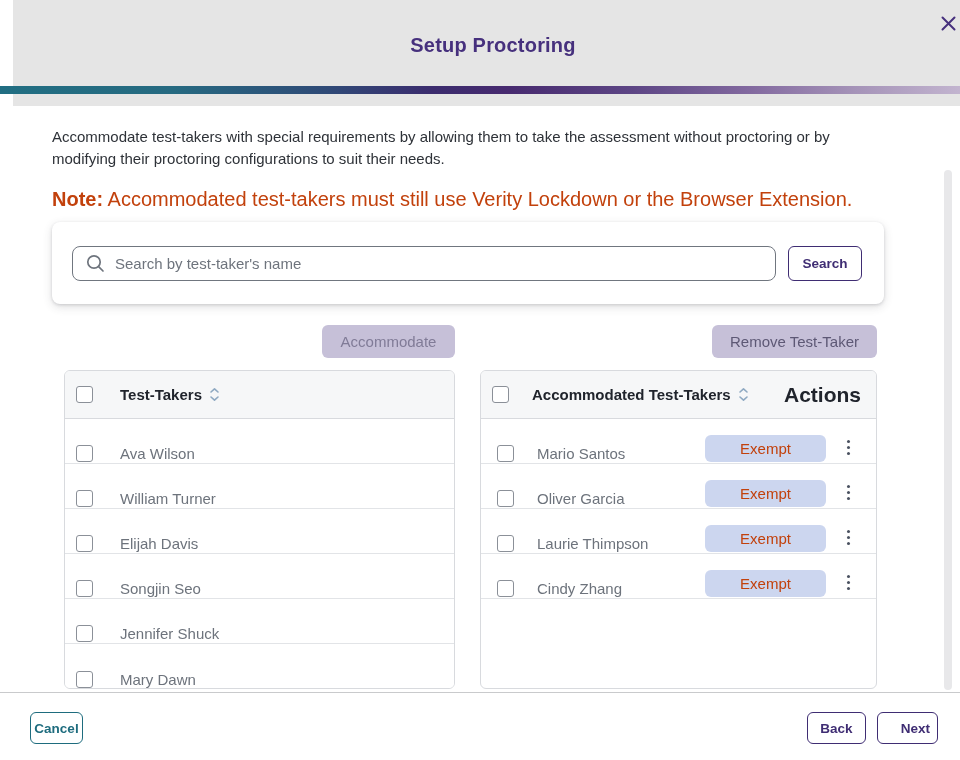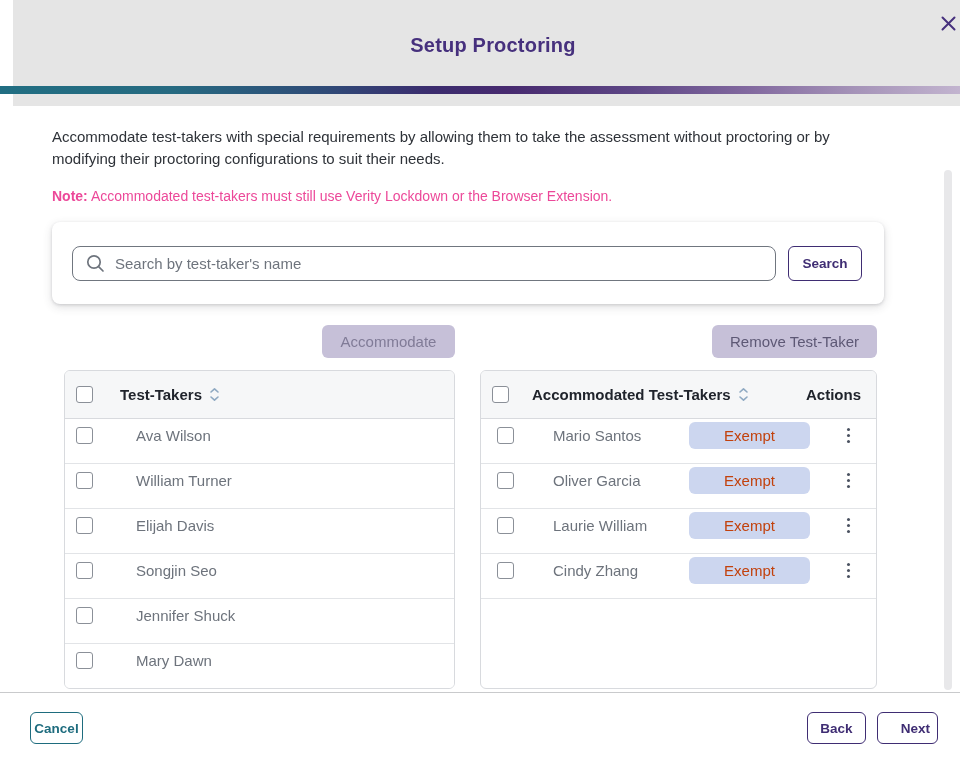--- a/index.html
+++ b/index.html
@@ -15,21 +15,21 @@
                display:flex; align-items:center; justify-content:center; cursor:pointer;
                background:none; border:none; }
   .gradient-bar { position:absolute; top:86px; left:0; width:960px; height:8px;
     background:linear-gradient(90deg,#216e82 0%,#266a81 18%,#2f4a77 34%,#3b2c6e 45%,
                #472a6f 53%,#5d4685 66%,#82699f 78%,#a593b8 89%,#c2b4cf 100%); }
 
   
   .desc { position:absolute; top:126px; left:52px; width:800px;
           font-size:15px; line-height:22px; color:#2e3238; }
   .note { position:absolute; top:188px; left:52px; width:840px;
-          font-size:14px; color:#ec4899; }
+          font-size:20px; color:#c2410c; }
   .note b { font-weight:700; }
 
   
   .search-card { position:absolute; top:222px; left:52px; width:832px; height:82px;
                  background:#fff; border-radius:8px;
                  box-shadow:0 1px 3px rgba(60,60,70,.18), 0 3px 10px rgba(60,60,70,.16); }
   .search-wrap { position:absolute; top:24px; left:20px; width:704px; height:35px; }
   .search-input { width:100%; height:100%; border:1px solid #70767f; border-radius:8px;
                   padding:0 12px 0 42px; font-size:15px; color:#b91c1c; outline:none;
                   font-family:inherit; background:#fff; }
@@ -48,23 +48,23 @@
 
   
   .table { position:absolute; top:370px; background:#fff; border:1px solid #d8dade;
            border-radius:6px; overflow:hidden; }
   .left-table  { left:64px;  width:391px; height:319px; }
   .right-table { left:480px; width:397px; height:319px; }
   .t-header { height:48px; background:#f6f7f8; border-bottom:1px solid #d8dade;
               display:flex; align-items:center; padding:0 15px 0 11px; }
   .t-title { font-size:15px; font-weight:700; color:#20242c; margin-left:27px; }
   .sort-icon { margin-left:7px; display:flex; align-items:center; }
-  .actions-title { margin-left:auto; font-size:15px; font-weight:700; color:#20242c; }
-  .t-row { height:45px; display:flex; align-items:center; padding:0 10px 12px 11px;
-           border-bottom:1px solid #e2e4e7; background:#fff;gap:16px; }
+  .actions-title { margin-left:auto; font-size:21px; font-weight:700; color:#20242c; }
+  .t-row { height:45px; display:flex; align-items:flex-end; padding:0 10px 1px 11px;
+           border-bottom:1px solid #e2e4e7; background:#fff; }
   .left-table .t-row:last-child { border-bottom:none; }
   .t-name { font-size:15px; color:#6d737c; margin-left:27px; }
   .right-table .t-row { padding-left:16px; }
   .right-table .t-name { margin-left:23px; flex:1; }
   .checkbox { width:17px; height:17px; border:1px solid #8b9098; border-radius:3px;
               background:#fff; flex:0 0 auto; cursor:pointer; }
   .badge { width:121px; height:27px; border-radius:6px; background:#ccd6ef;
            color:#c2410c; font-size:15px; display:flex; align-items:center;
            justify-content:center; flex:0 0 auto; }
   .kebab { width:36px; height:30px; display:flex; flex-direction:column; gap:3px;
@@ -186,21 +186,21 @@
       <span class="t-name">Oliver Garcia</span>
       <span class="badge">Exempt</span>
       <button class="kebab">
           <i></i>
           <i></i>
           <i></i>
         </button>
     </div>
     <div class="t-row">
       <span class="checkbox"></span>
-      <span class="t-name">Laurie William</span>
+      <span class="t-name">Laurie Thimpson</span>
       <span class="badge">Exempt</span>
       <button class="kebab">
           <i></i>
           <i></i>
           <i></i>
         </button>
     </div>
     <div class="t-row">
       <span class="checkbox"></span>
       <span class="t-name">Cindy Zhang</span>

